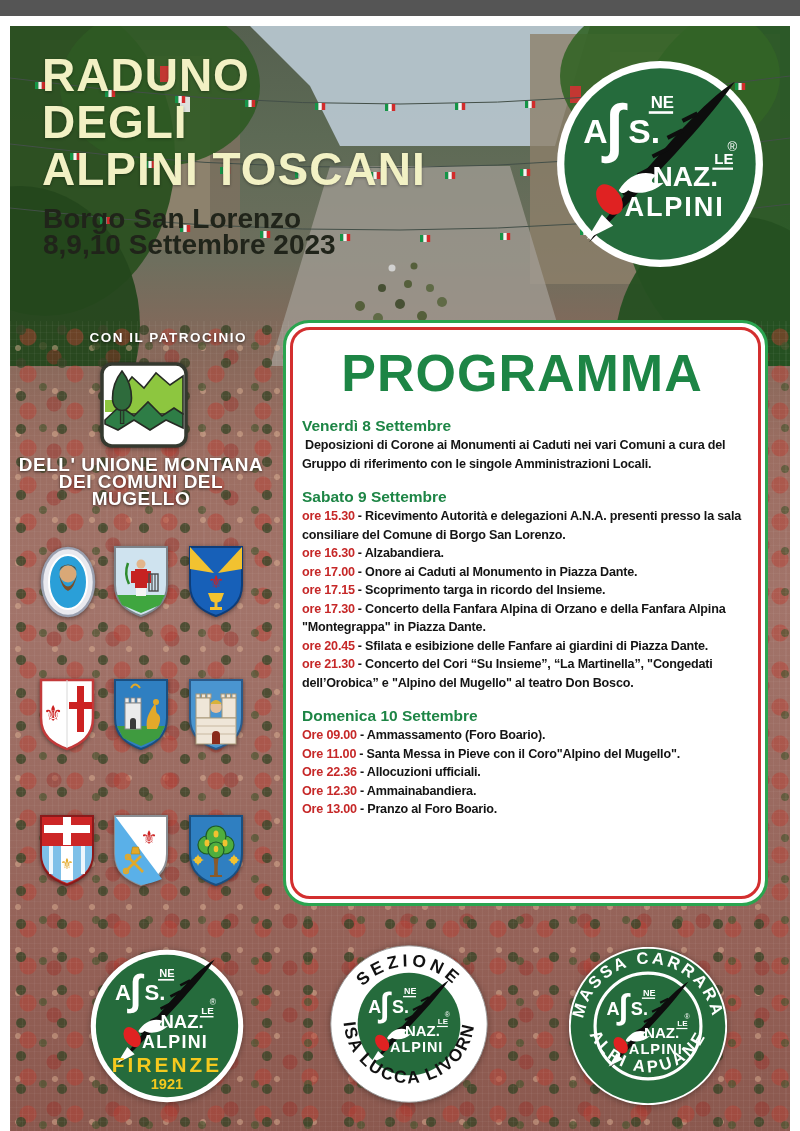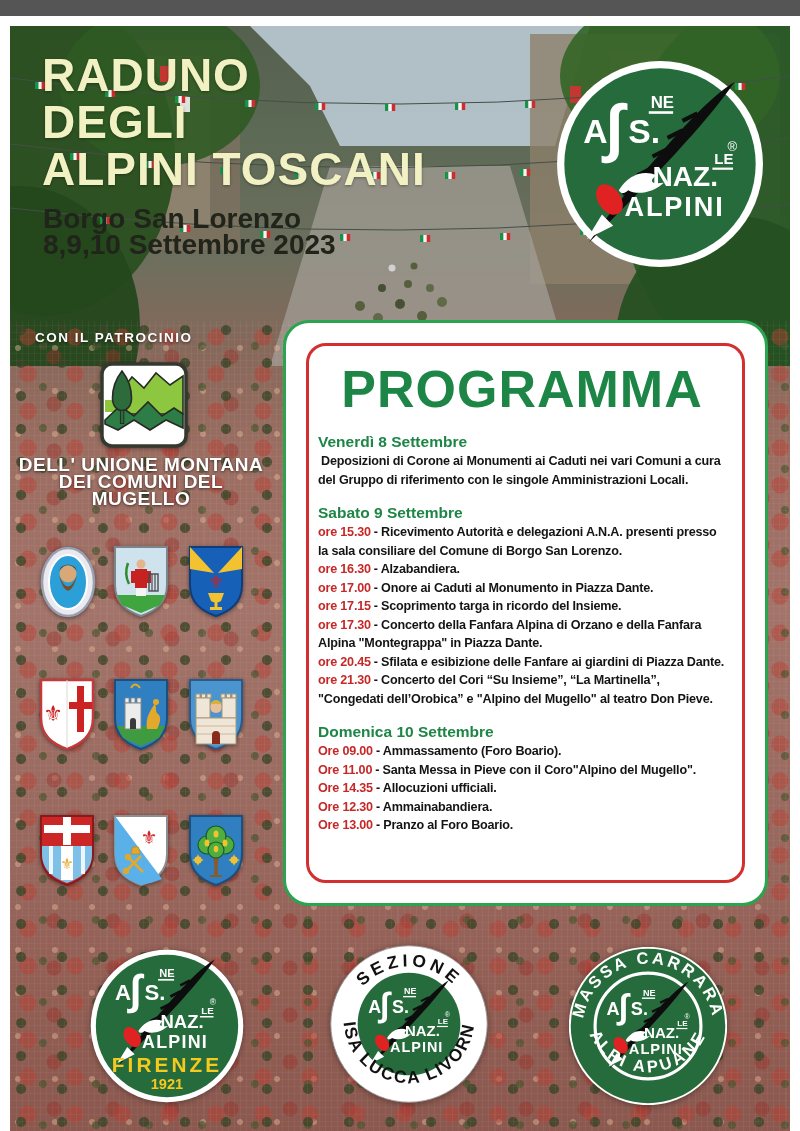--- a/index.html
+++ b/index.html
@@ -33,36 +33,36 @@
     color:#f2f1c4;font-weight:bold;font-size:46px;line-height:47px;letter-spacing:1px;
     text-shadow:0 1px 3px rgba(0,0,0,.35);white-space:nowrap;
   }
   .subtitle{
     position:absolute;left:43px;top:190px;width:400px;
     color:#20241a;font-weight:bold;font-size:28px;line-height:26px;white-space:nowrap;
   }
   .ana-top{position:absolute;left:554px;top:44px;width:212px;height:208px;}
 
   .patro-label{
-    position:absolute;left:35px;top:314px;width:212px;text-align:left;
+    position:absolute;left:35px;top:314px;width:212px;text-align:right;
     color:#fff;font-weight:bold;font-size:13.5px;letter-spacing:1.5px;
     text-shadow:0 1px 3px rgba(0,0,0,.6);
   }
   .mugello{position:absolute;left:100px;top:346px;width:88px;height:86px;filter:drop-shadow(0 1px 2px rgba(0,0,0,.4));}
   .patro-org{
     position:absolute;left:18px;top:440px;width:246px;text-align:center;
     color:#fff;font-weight:bold;font-size:19px;line-height:17px;letter-spacing:.5px;
     text-shadow:0 1px 3px rgba(0,0,0,.6);
   }
 
   .crest{position:absolute;width:60px;height:76px;filter:drop-shadow(0 1px 2px rgba(0,0,0,.45));}
 
   .progbox{
     position:absolute;left:283px;top:304px;width:485px;height:586px;box-sizing:border-box;
-    background:#fff;border:3px solid #2aa44f;border-radius:26px;padding:20px;
+    background:#fff;border:3px solid #2aa44f;border-radius:26px;padding:4px;
   }
   .progbox-inner{
     width:100%;height:100%;box-sizing:border-box;overflow:hidden;
     border:3px solid #d32f2f;border-radius:20px;
     padding:12px 16px 8px 9px;
   }
   .prog-title{
     text-align:center;color:#1d8545;font-weight:bold;font-size:52px;line-height:58px;
     letter-spacing:1px;margin:2px 0 14px 0;
   }
@@ -341,28 +341,28 @@
       </div>
 
       <div class="day">
         <div class="day-h">Sabato 9 Settembre</div>
         <div class="pline"><span class="t">ore 15.30</span><span>- Ricevimento Autorità e delegazioni A.N.A. presenti presso la sala consiliare del Comune di Borgo San Lorenzo.</span></div>
         <div class="pline"><span class="t">ore 16.30</span><span>- Alzabandiera.</span></div>
         <div class="pline"><span class="t">ore 17.00</span><span>- Onore ai Caduti al Monumento in Piazza Dante.</span></div>
         <div class="pline"><span class="t">ore 17.15</span><span>- Scoprimento targa in ricordo del Insieme.</span></div>
         <div class="pline"><span class="t">ore 17.30</span><span>- Concerto della Fanfara Alpina di Orzano e della Fanfara Alpina "Montegrappa" in Piazza Dante.</span></div>
         <div class="pline"><span class="t">ore 20.45</span><span>- Sfilata e esibizione delle Fanfare ai giardini di Piazza Dante.</span></div>
-        <div class="pline"><span class="t">ore 21.30</span><span>- Concerto del Cori “Su Insieme”, “La Martinella”, "Congedati dell’Orobica” e "Alpino del Mugello" al teatro Don Pieve.</span></div>
+        <div class="pline"><span class="t">ore 21.30</span><span>- Concerto del Cori “Su Insieme”, “La Martinella”, "Congedati dell’Orobica” e "Alpino del Mugello" al teatro Don Bosco.</span></div>
       </div>
 
       <div class="day">
         <div class="day-h">Domenica 10 Settembre</div>
         <div class="pline"><span class="t">Ore 09.00</span><span>- Ammassamento (Foro Boario).</span></div>
         <div class="pline"><span class="t">Ore 11.00</span><span>- Santa Messa in Pieve con il Coro"Alpino del Mugello".</span></div>
-        <div class="pline"><span class="t">Ore 14.35</span><span>- Allocuzioni ufficiali.</span></div>
+        <div class="pline"><span class="t">Ore 22.36</span><span>- Allocuzioni ufficiali.</span></div>
         <div class="pline"><span class="t">Ore 12.30</span><span>- Ammainabandiera.</span></div>
         <div class="pline"><span class="t">Ore 13.00</span><span>- Pranzo al Foro Boario.</span></div>
       </div>
     </div>
   </div>
 
   <svg class="blogo logo-firenze" viewBox="0 0 100 100">
     <circle cx="50" cy="50" r="49.5" fill="#fff"></circle>
     <circle cx="50" cy="50" r="46.2" fill="#256b3c"></circle>
     <use href="#ana-core" transform="translate(9,2) scale(0.8)"></use>

